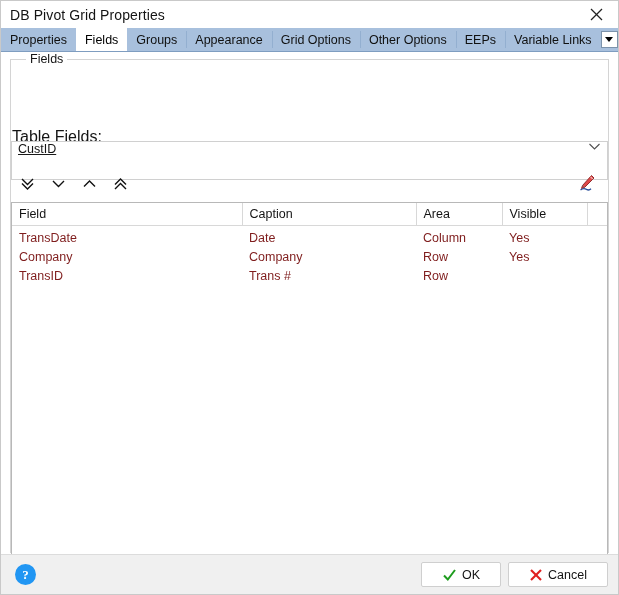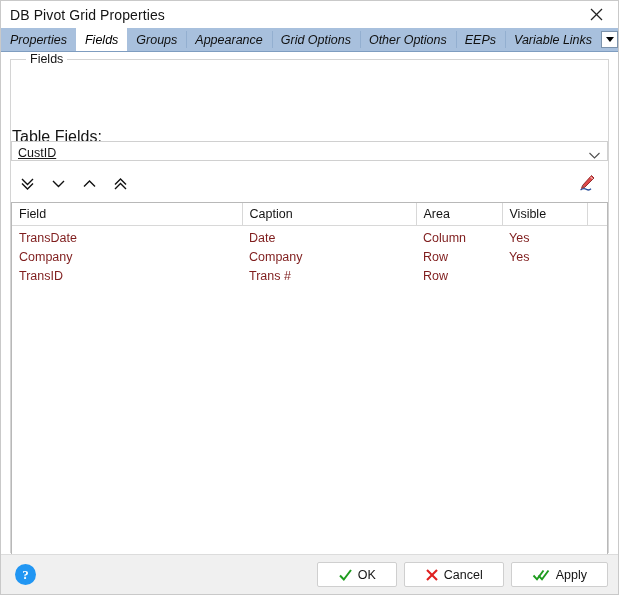--- a/index.html
+++ b/index.html
@@ -69,21 +69,20 @@
   .tab {
     padding: 0 9px;
     display: flex;
     align-items: center;
     font-size: 12.5px;
     color: #101010;
     cursor: pointer;
     position: relative;
     background: transparent;
     white-space: nowrap;
-    font-style: italic;
   }
   .tab + .tab::before {
     content: "";
     position: absolute;
     left: 0; top: 3px; bottom: 3px;
     width: 1px;
     background: #93afd0;
   }
   .tab.active {
     background: #ffffff;
@@ -151,26 +150,26 @@
     top: 76px;
     font-size: 16px;
     color: #141414;
   }
 
   .combo {
     position: absolute;
     left: 10px;
     top: 89px;
     width: 597px;
-    height: 20px;
+    height: 39px;
     border: 1px solid #d0d0d0;
     background: #ffffff;
     box-sizing: border-box;
     display: flex;
-    align-items: flex-end;
+    align-items: flex-start;
     cursor: pointer;
     text-decoration: underline;
   }
   .combo-value {
     padding-left: 6px;
     font-size: 12.5px;
     color: #141414;
     flex: 1;
   }
   .combo-arrow {
@@ -485,22 +484,15 @@
     </div>
 
     <div class="btn">
       <svg width="14" height="14" viewBox="0 0 14 14">
         <line x1="2" y1="2" x2="12" y2="12" stroke="#e02020" stroke-width="2.1"></line>
         <line x1="12" y1="2" x2="2" y2="12" stroke="#e02020" stroke-width="2.1"></line>
       </svg>
       <span>Cancel</span>
     </div>
 
-    <div class="btn">
-      <svg width="19" height="14" viewBox="0 0 19 14">
-        <polyline points="1.5,7.5 5,11.3 11.5,2.5" fill="none" stroke="#1e9c1e" stroke-width="1.9"></polyline>
-        <polyline points="6.5,7.5 10,11.3 16.5,2.5" fill="none" stroke="#1e9c1e" stroke-width="1.9"></polyline>
-      </svg>
-      <span>Apply</span>
-    </div>
   </div>
 
 </div>
 
 </body></html>

